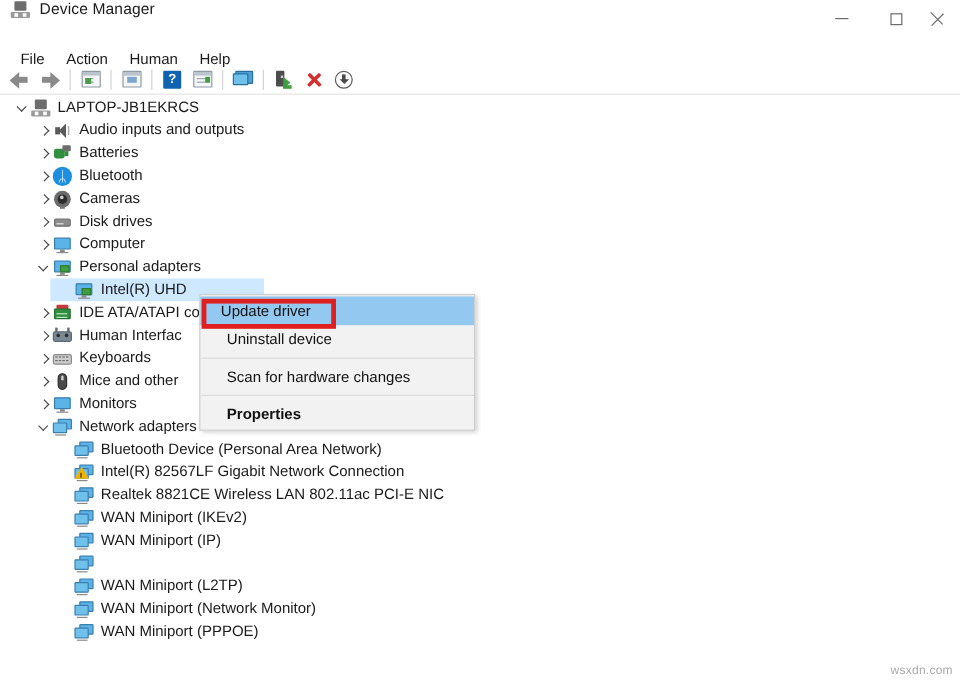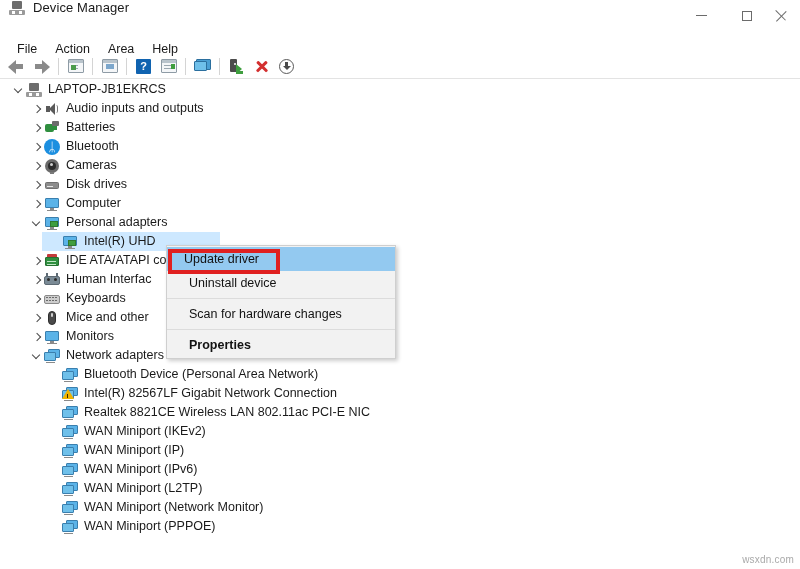--- a/index.html
+++ b/index.html
@@ -308,21 +308,21 @@
       </div>
     <div class="win-btn close">
         <span class="close-glyph"></span>
       </div>
   </div>
 </div>
 
 <div class="menubar">
   <div class="menu-item">File</div>
   <div class="menu-item">Action</div>
-  <div class="menu-item">Area</div>
+  <div class="menu-item">Human</div>
   <div class="menu-item">Help</div>
 </div>
 
 <div class="toolbar">
   <div class="tb-btn">
     <span class="arrow left">
         <span class="head"></span>
         <span class="shaft"></span>
       </span>
   </div>
@@ -616,21 +616,20 @@
       <span class="lbl">WAN Miniport (IP)</span>
     </div>
     <div class="row">
       <span style="width:46px; flex:none;"></span>
       <span class="chev"></span>
       <span class="ico ico-net">
         <span class="b1"></span>
         <span class="b2"></span>
         <span class="ft"></span>
       </span>
-      <span class="lbl">WAN Miniport (IPv6)</span>
     </div>
     <div class="row">
       <span style="width:46px; flex:none;"></span>
       <span class="chev"></span>
       <span class="ico ico-net">
         <span class="b1"></span>
         <span class="b2"></span>
         <span class="ft"></span>
       </span>
       <span class="lbl">WAN Miniport (L2TP)</span>

